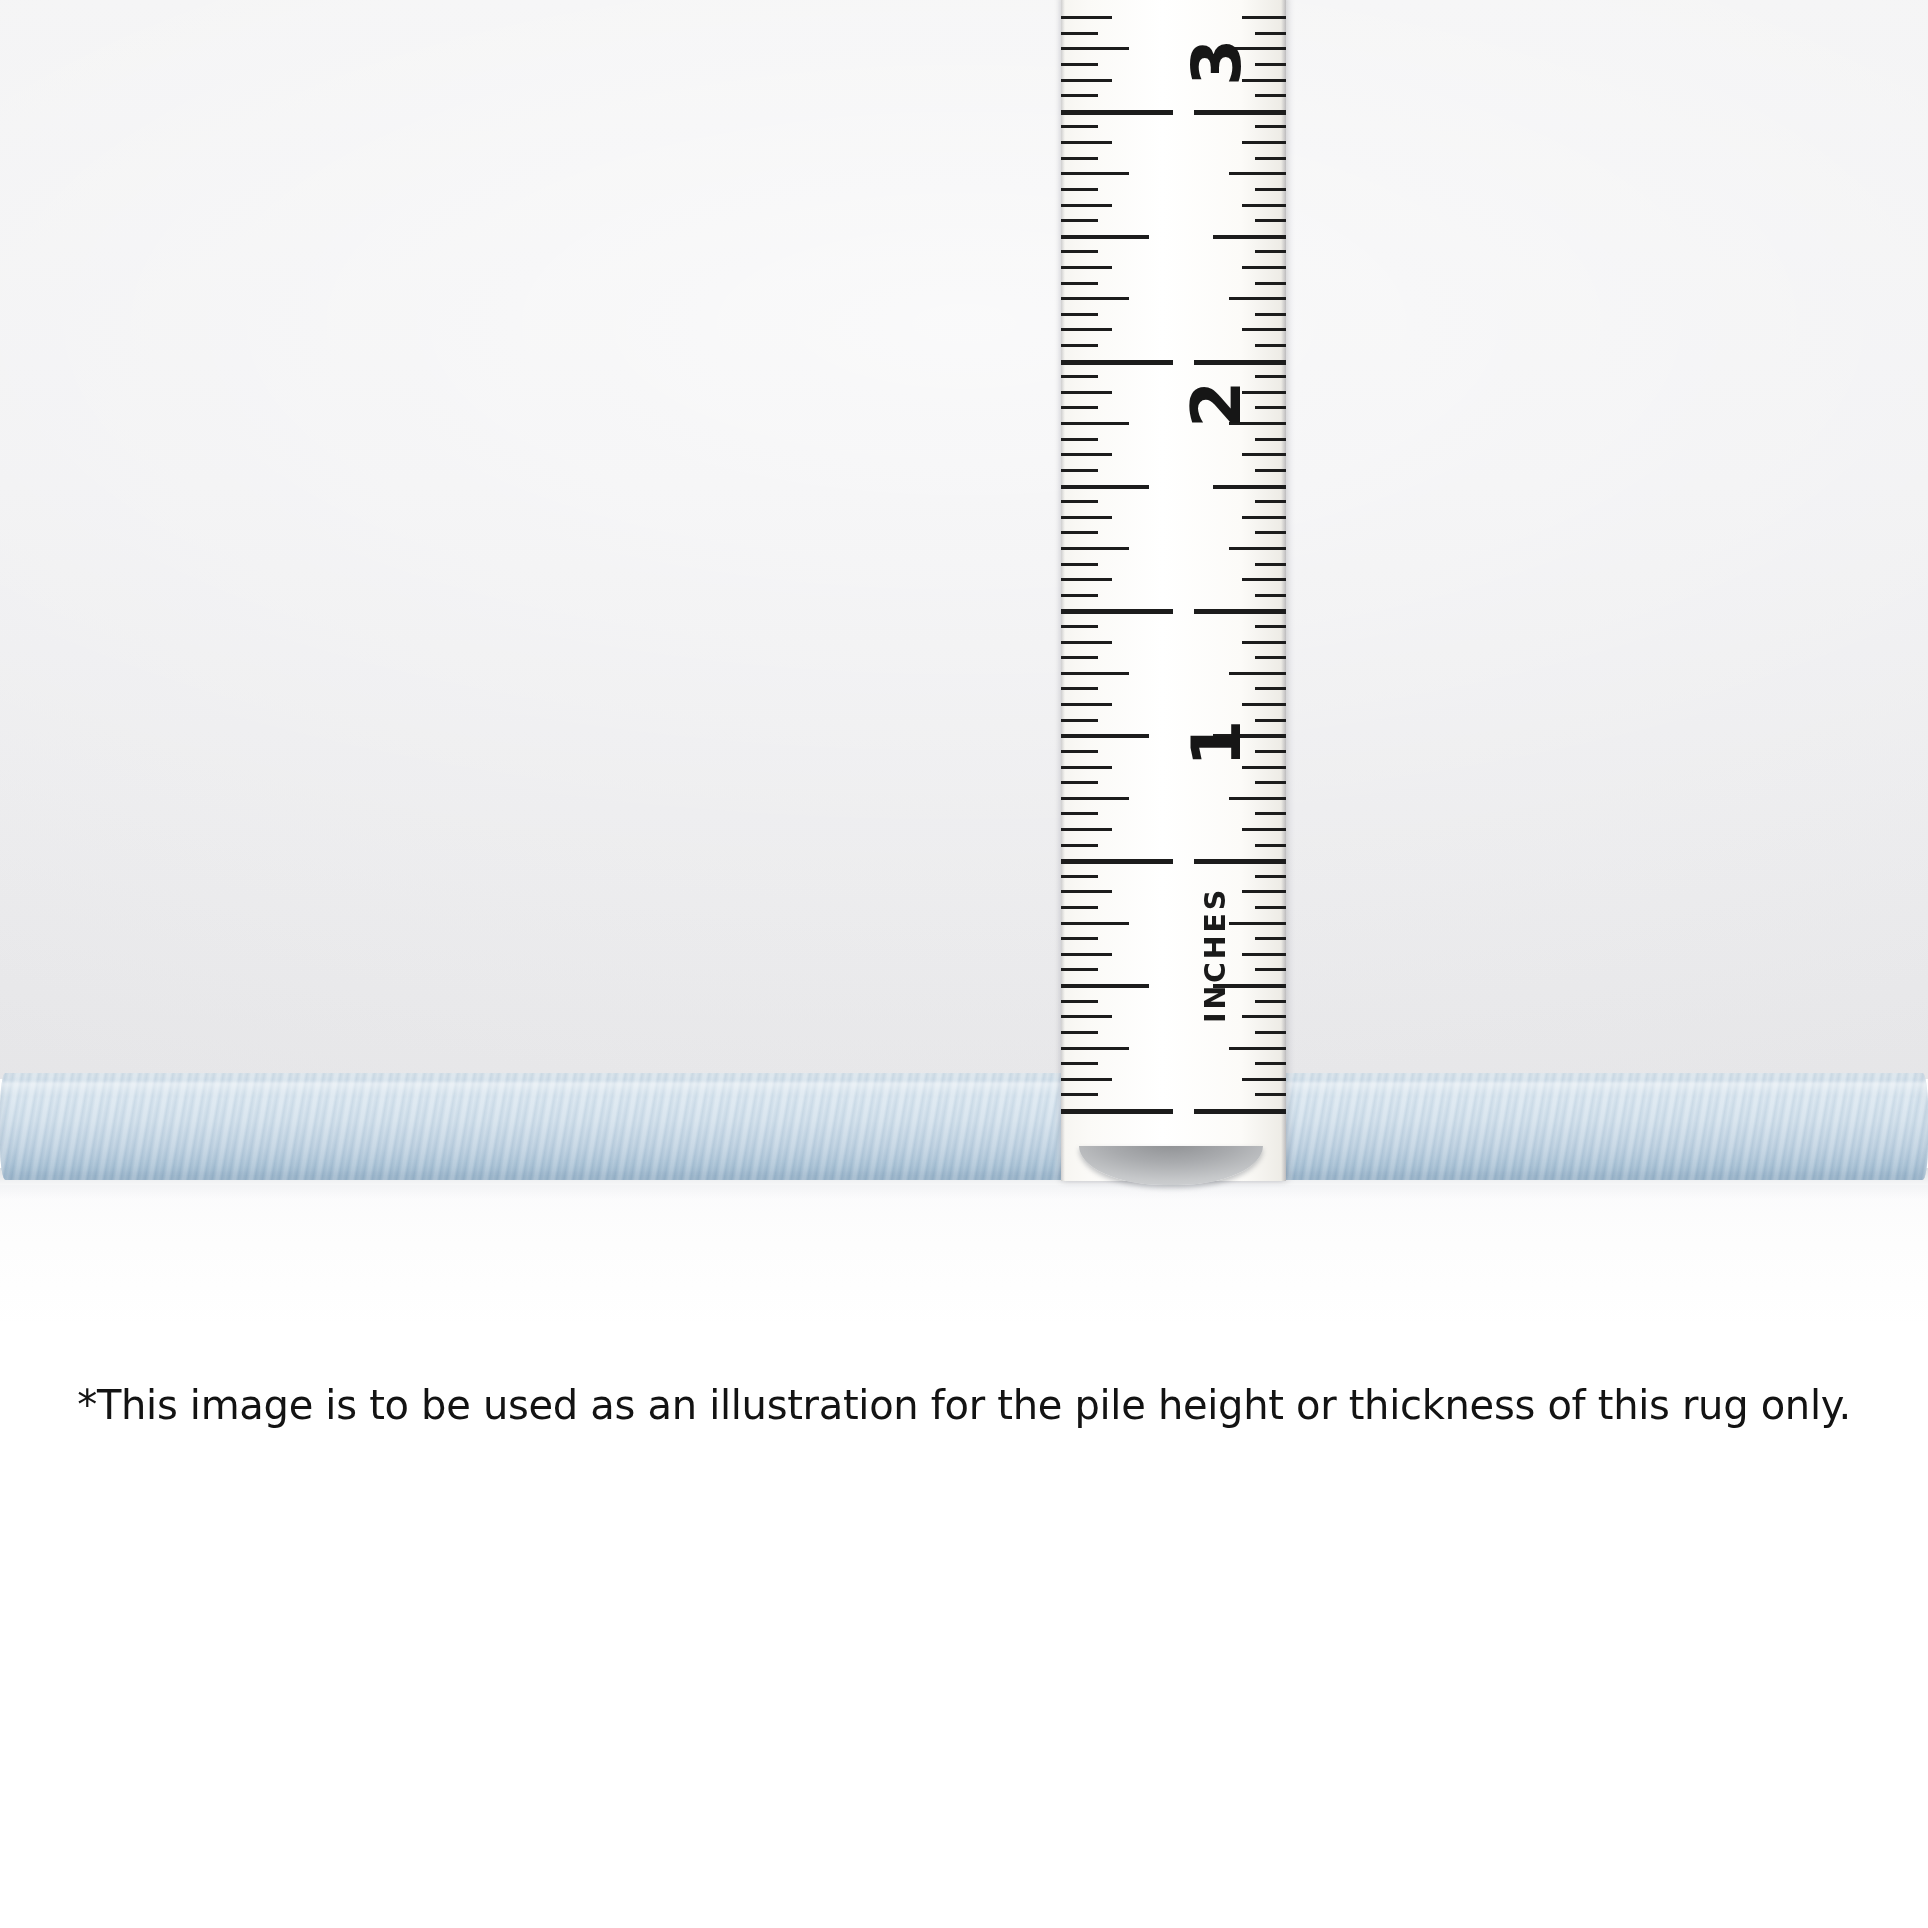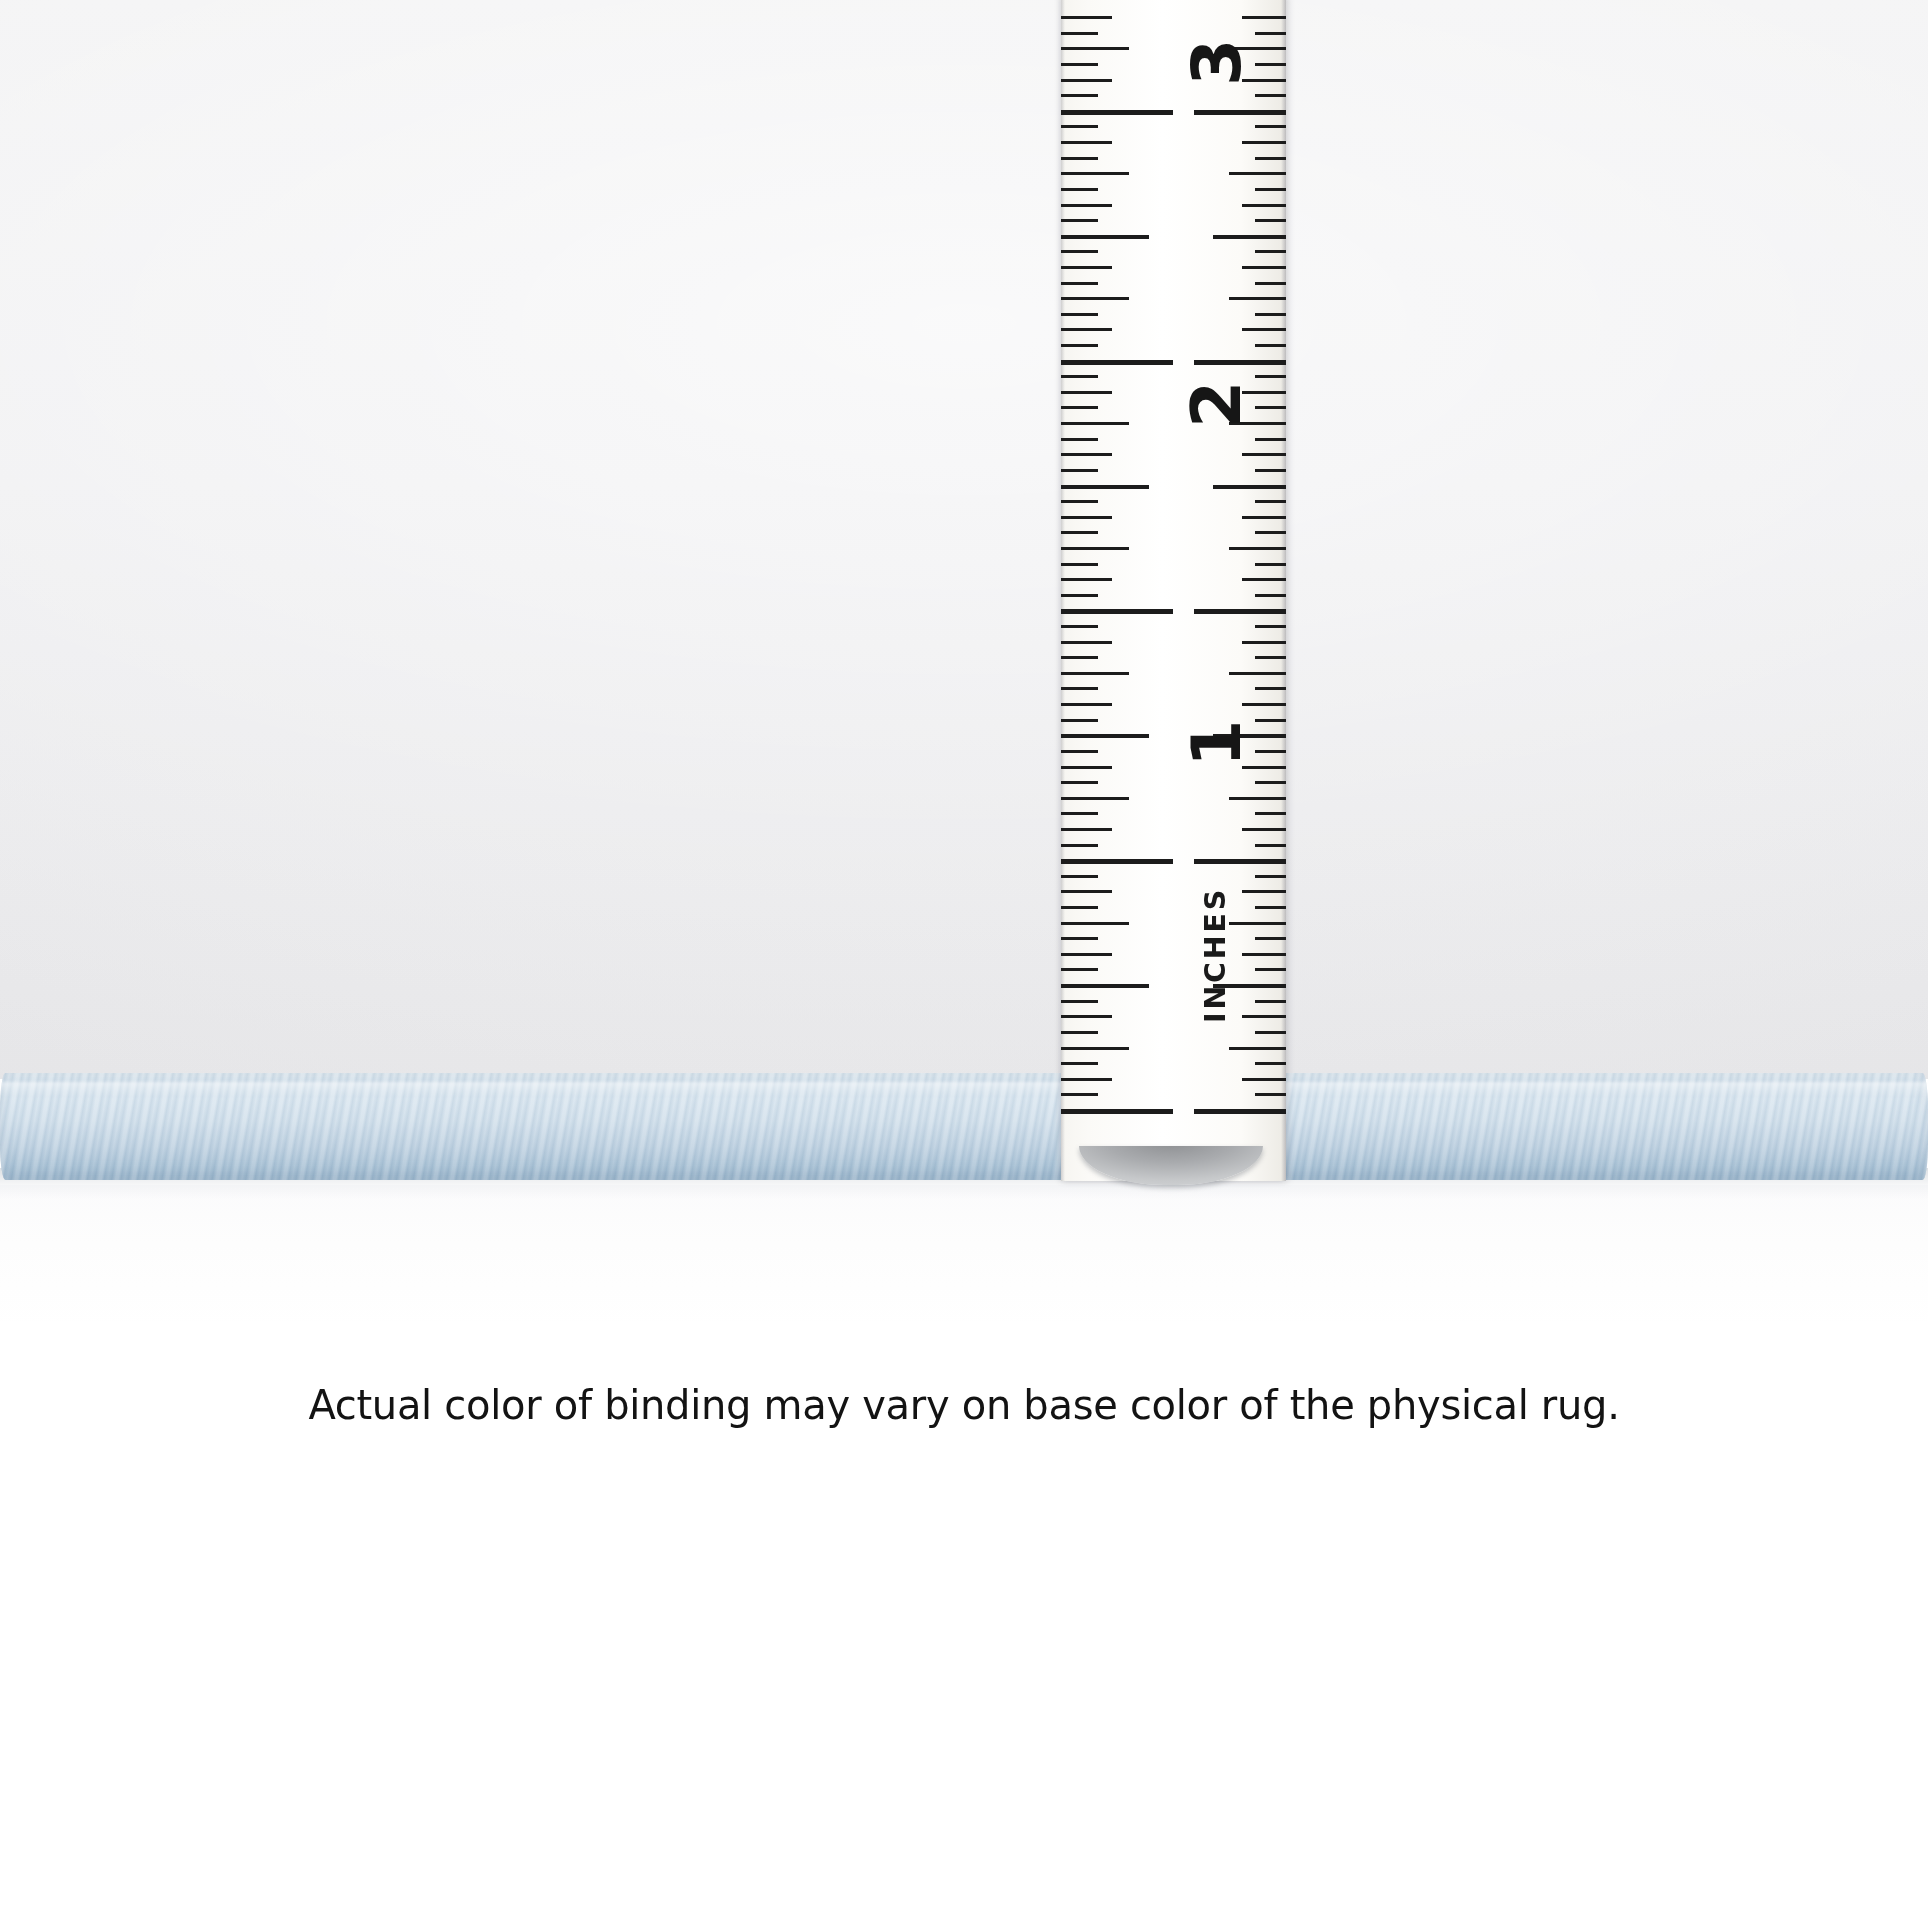--- a/index.html
+++ b/index.html
@@ -369,17 +369,17 @@
       <div class="num" style="top: 432px;">2</div>
       <div class="num" style="top: 771px;">1</div>
 
       <div class="inches-label">INCHES</div>
     </div>
     <div class="ruler-tip"></div>
 
   </div>
 
   <div class="caption">
-    <span class="line">Actual color of binding may vary on base color of the physical rug.</span>
+    <span class="line">*This image is to be used as an illustration for the pile height or thickness of this rug only.</span>
   </div>
 
 </div>
 
 
 </body></html>

